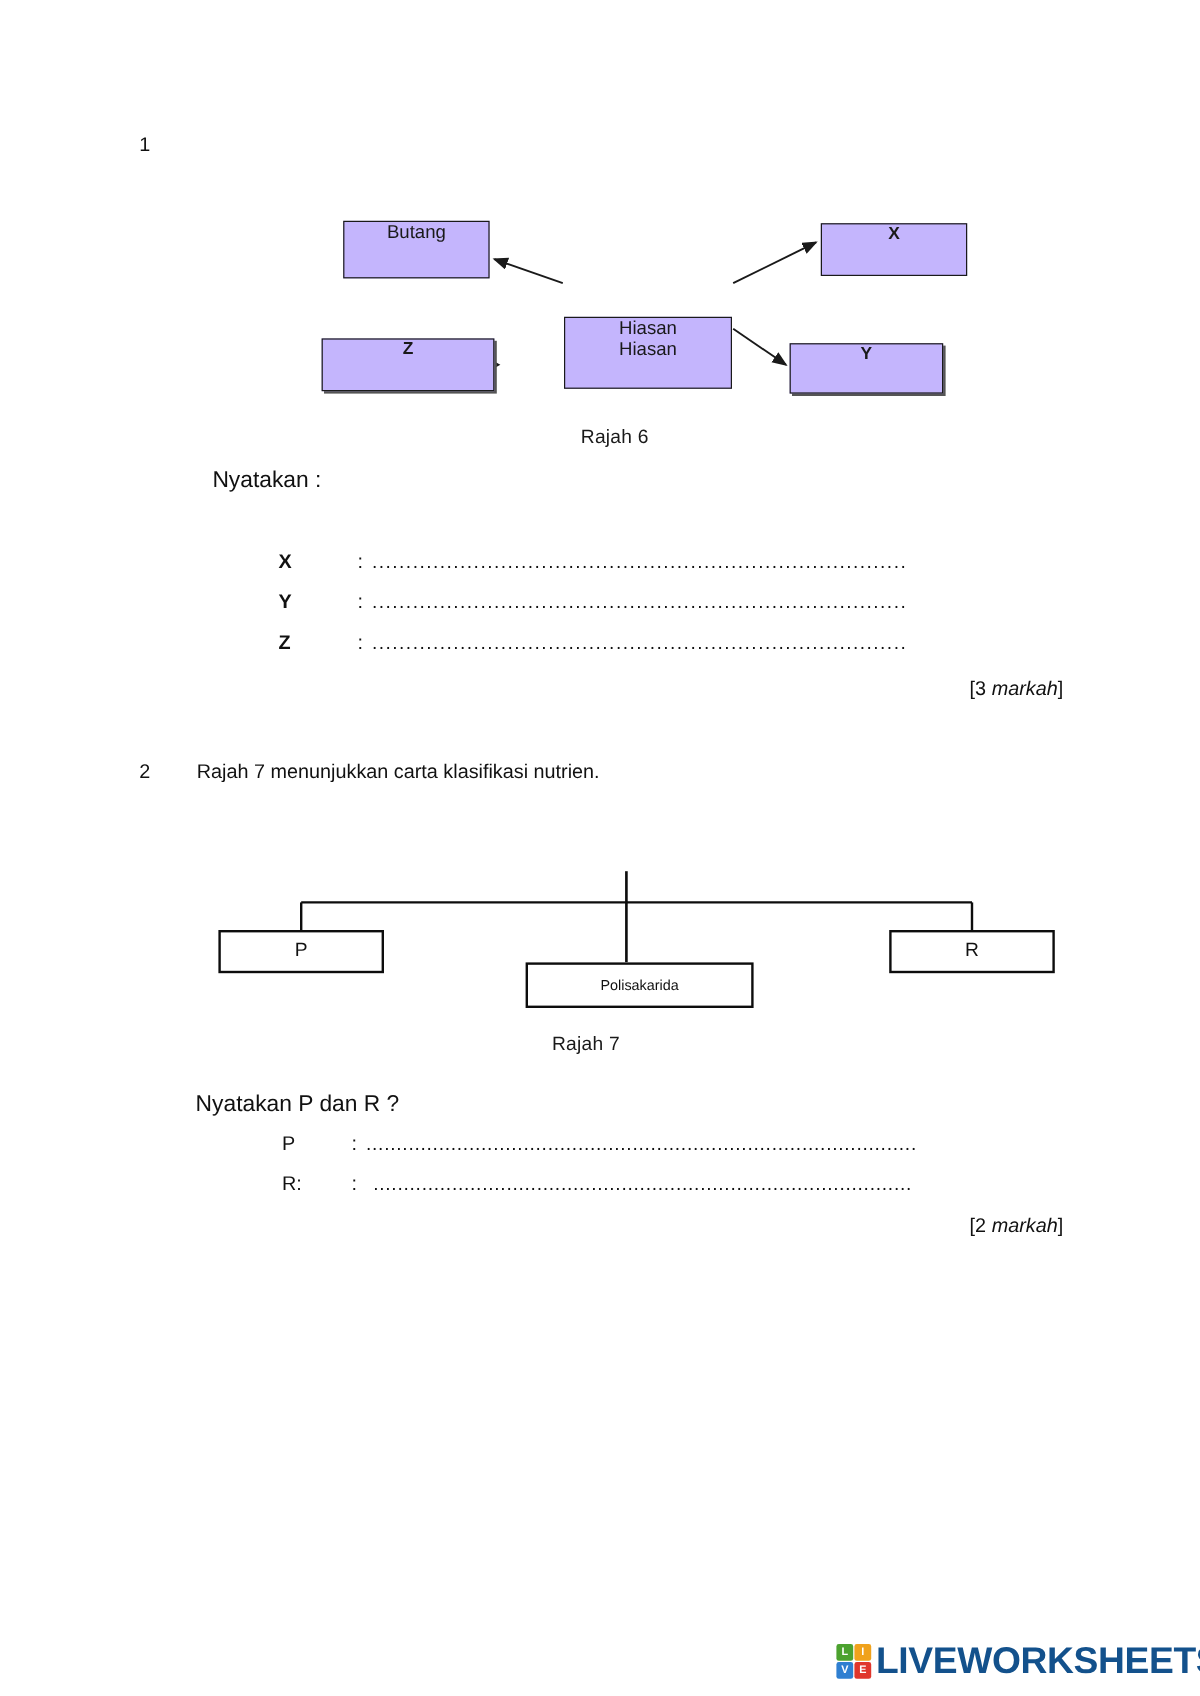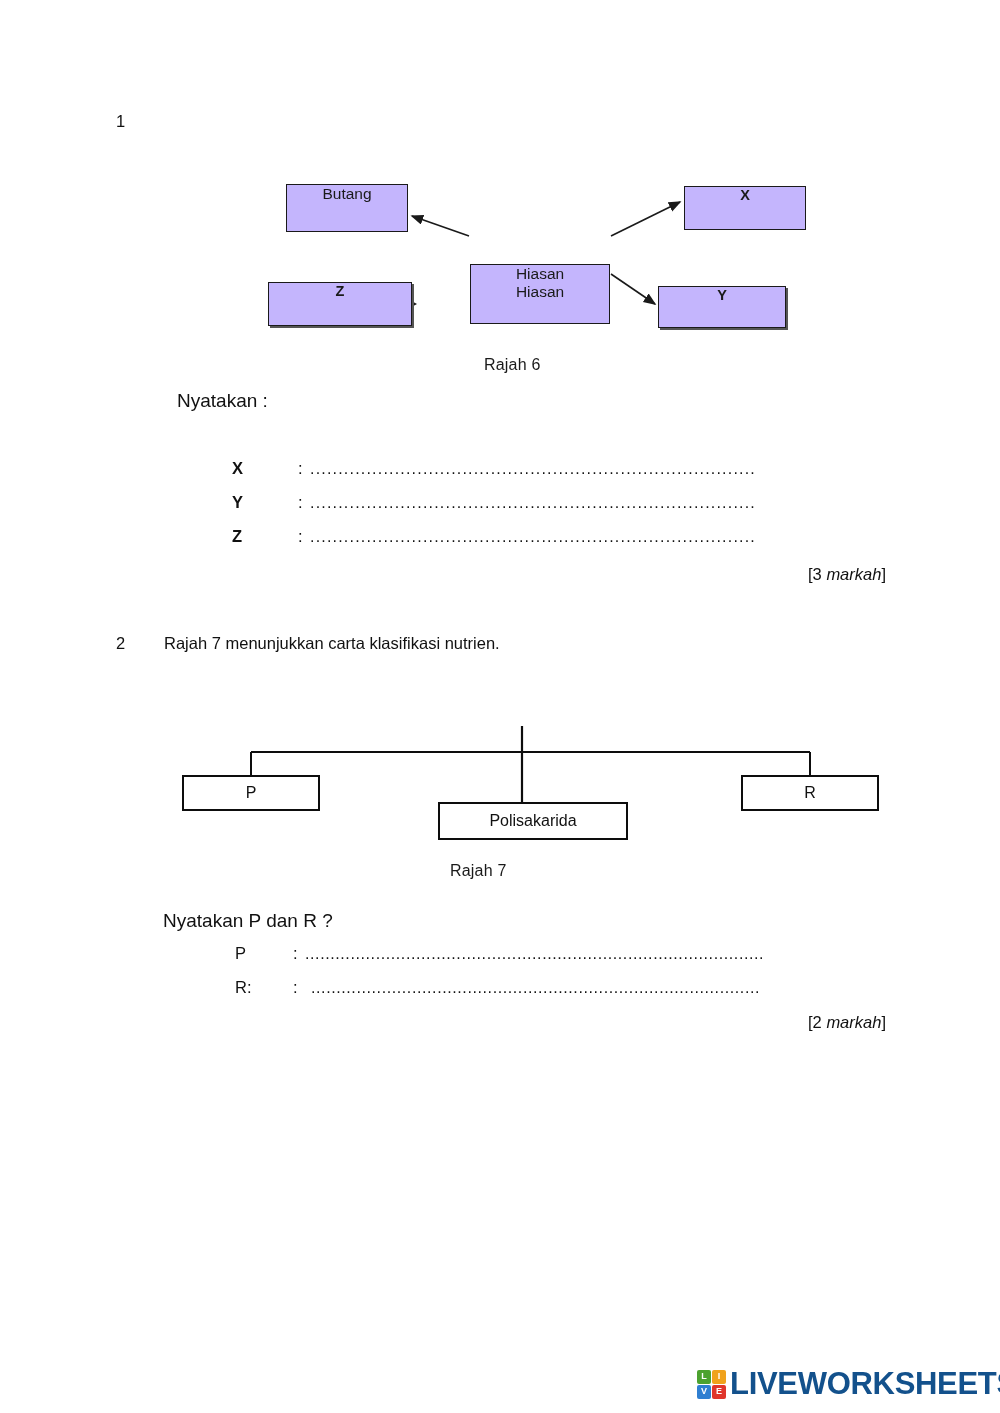--- a/index.html
+++ b/index.html
@@ -139,27 +139,27 @@
     justify-content: center;
     font-size: 16px;
     color: #111;
   }
   #box-karbo {
     left: 226px; top: 4px; width: 236px; height: 32px;
     font-weight: bold; letter-spacing: 1.6px; font-size: 16.5px;
   }
   #box-p { left: 4px;   top: 85px;  width: 138px; height: 36px; }
   #box-r { left: 563px; top: 85px;  width: 138px; height: 36px; }
-  #box-poli { left: 260px; top: 112px; width: 190px; height: 38px; font-size: 16px; }
+  #box-poli { left: 260px; top: 112px; width: 190px; height: 38px; font-size: 12px; }
   #rajah7 svg.links {
     position: absolute;
     left: 0; top: 0; width: 712px; height: 180px;
     overflow: visible;
   }
-  #cap7 { left: 272px; top: 155px; }
+  #cap7 { left: 282px; top: 155px; }
 
   
   #lws {
     position: absolute;
     left: 697px;
     top: 1366px;
     display: flex;
     align-items: center;
     gap: 4px;
   }

